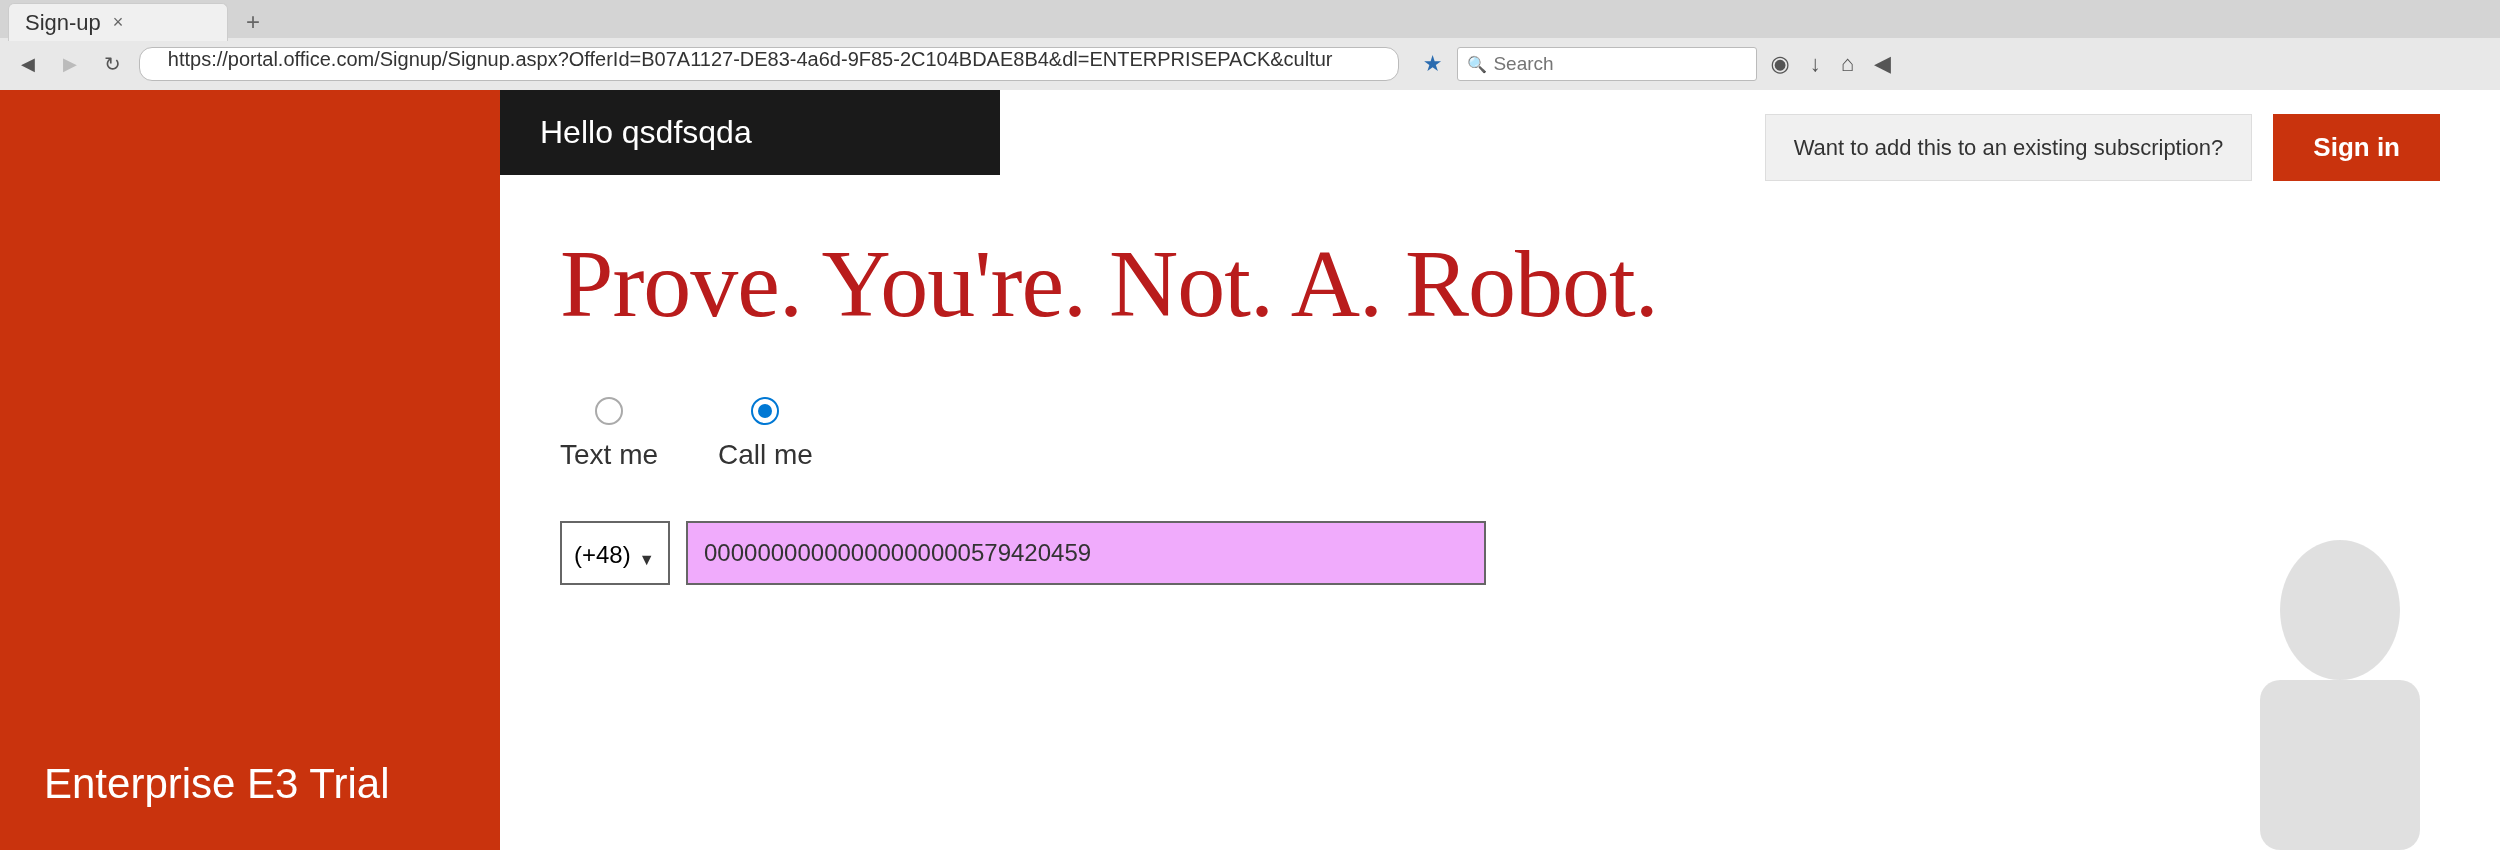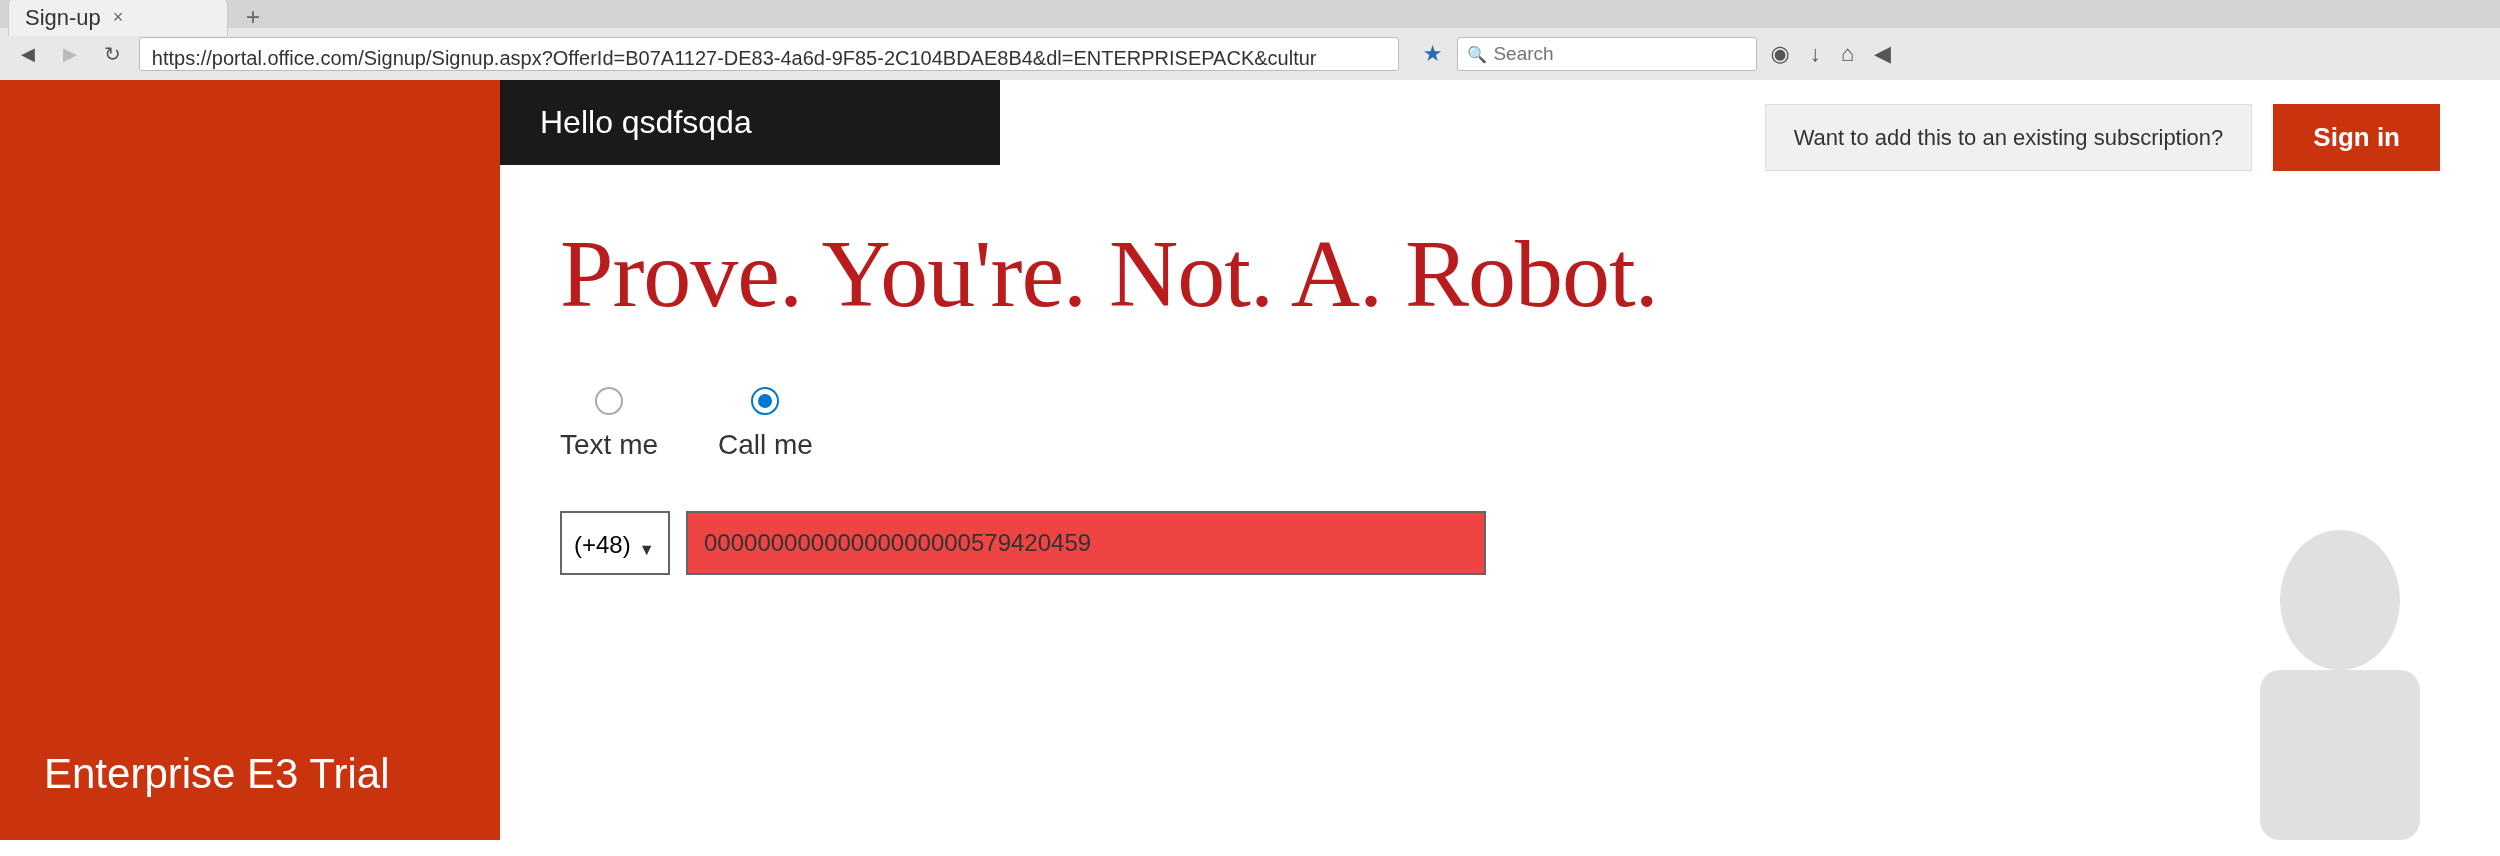--- a/index.html
+++ b/index.html
@@ -2,21 +2,21 @@
 <html><head>
   <meta charset="utf-8">
   <style>
     * { margin: 0; padding: 0; box-sizing: border-box; }
     body { font-family: 'Segoe UI', Arial, sans-serif; background: #fff; width: 2500px; height: 856px; overflow: hidden; }
     .tab-bar {
       display: flex;
       align-items: center;
       padding: 6px 0 0 8px;
       background: #d4d4d4;
-      height: 28px;
+      height: 38px;
     }
     .tab {
       display: flex;
       align-items: center;
       background: #f0f0f0;
       border-radius: 6px 6px 0 0;
       padding: 6px 16px;
       font-size: 22px;
       color: #333;
       min-width: 220px;
@@ -56,25 +56,25 @@
       font-size: 18px;
       color: #555;
       cursor: pointer;
       border-radius: 50%;
     }
     .address-field {
       flex: 1;
       max-width: 1260px;
       background: #fff;
       border: 1px solid #bbb;
-      border-radius: 3px;
+      border-radius: 13px;
       height: 34px;
       display: flex;
-      align-items: flex-end;
-      padding: 0 12px;
+      align-items: flex-start;
+      padding: 0 28px;
       font-size: 20px;
       color: #333;
     }
     .reload-btn {
       font-size: 20px;
       color: #555;
       cursor: pointer;
       padding: 4px 8px;
     }
     .toolbar-icons {
@@ -272,21 +272,21 @@
       cursor: pointer;
       height: 64px;
       min-width: 110px;
     }
     .country-code-arrow {
       font-size: 16px;
       color: #333;
     }
     .phone-input {
       border: 2px solid #666;
-      background: #ef4444;
+      background: #f0abfc;
       font-size: 24px;
       padding: 14px 16px;
       height: 64px;
       width: 800px;
       outline: none;
       color: #333;
     }
 
     
     .bg-figure {

